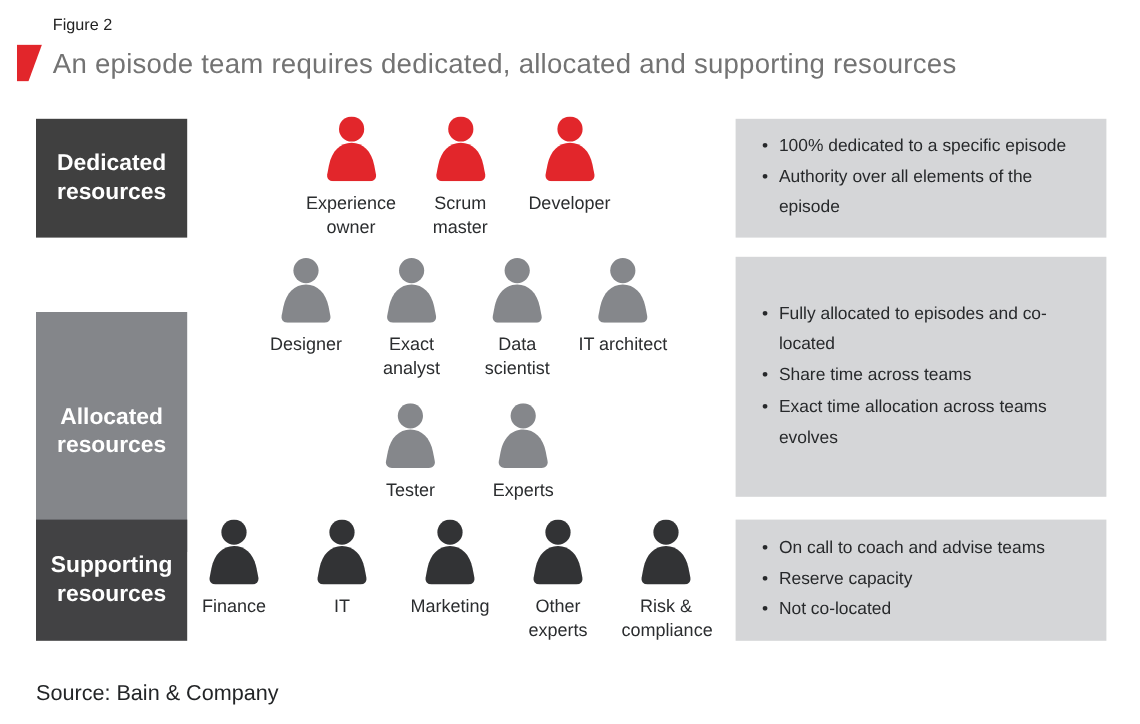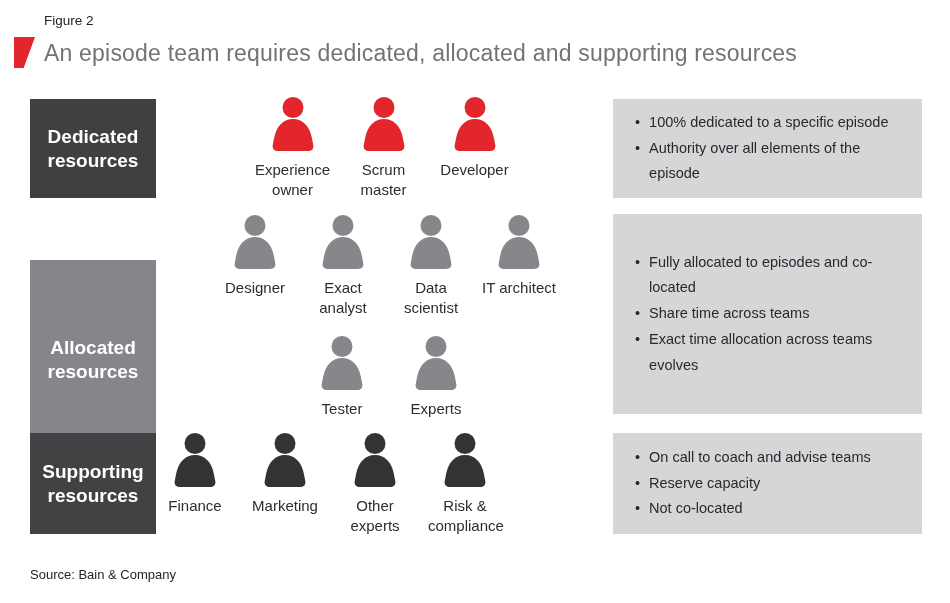--- a/index.html
+++ b/index.html
@@ -38,21 +38,21 @@
   .r3 .plabel{width:74px;}
 
   
   .sidebox{position:absolute;left:613px;width:309px;background:#d5d6d8;
            display:flex;flex-direction:column;justify-content:center;
            padding:0 28px 0 22px;box-sizing:border-box;}
   .sidebox ul{margin:0;padding:0;list-style:none;}
   .sidebox li{display:flex;gap:9px;font-size:14.5px;line-height:1.78;color:#27292b;}
   .dot{flex:0 0 auto;}
 
-  .source{position:absolute;left:30px;top:567px;font-size:13px;color:#232527;}
+  .source{position:absolute;left:30px;top:567px;font-size:18px;color:#232527;}
 </style>
 </head>
 <body>
 
 <div class="stage">
 
   <div class="fig-label">Figure 2</div>
   <div class="flag"></div>
   <h1 class="title">An episode team requires dedicated, allocated and supporting resources</h1>
 
@@ -198,20 +198,29 @@
         </span>
       <div class="plabel">Finance</div>
     </div>
     <div class="cell">
       <span class="person">
           <svg viewBox="0 0 46 54" width="46" height="54" fill="currentColor">
             <circle cx="23" cy="10.5" r="10.5"></circle>
             <path d="M23 22 C32.5 22 39.5 29 41.8 40.5 L43.3 48.2 C43.9 51.5 41.8 54 38.4 54 L7.6 54 C4.2 54 2.1 51.5 2.7 48.2 L4.2 40.5 C6.5 29 13.5 22 23 22 Z"></path>
           </svg>
         </span>
+      <div class="plabel">IT</div>
+    </div>
+    <div class="cell">
+      <span class="person">
+          <svg viewBox="0 0 46 54" width="46" height="54" fill="currentColor">
+            <circle cx="23" cy="10.5" r="10.5"></circle>
+            <path d="M23 22 C32.5 22 39.5 29 41.8 40.5 L43.3 48.2 C43.9 51.5 41.8 54 38.4 54 L7.6 54 C4.2 54 2.1 51.5 2.7 48.2 L4.2 40.5 C6.5 29 13.5 22 23 22 Z"></path>
+          </svg>
+        </span>
       <div class="plabel">Marketing</div>
     </div>
     <div class="cell">
       <span class="person">
           <svg viewBox="0 0 46 54" width="46" height="54" fill="currentColor">
             <circle cx="23" cy="10.5" r="10.5"></circle>
             <path d="M23 22 C32.5 22 39.5 29 41.8 40.5 L43.3 48.2 C43.9 51.5 41.8 54 38.4 54 L7.6 54 C4.2 54 2.1 51.5 2.7 48.2 L4.2 40.5 C6.5 29 13.5 22 23 22 Z"></path>
           </svg>
         </span>
       <div class="plabel">Other experts</div>

